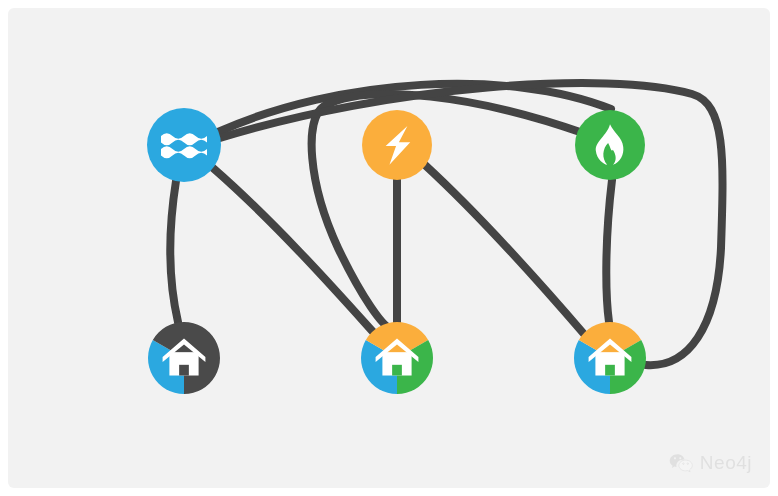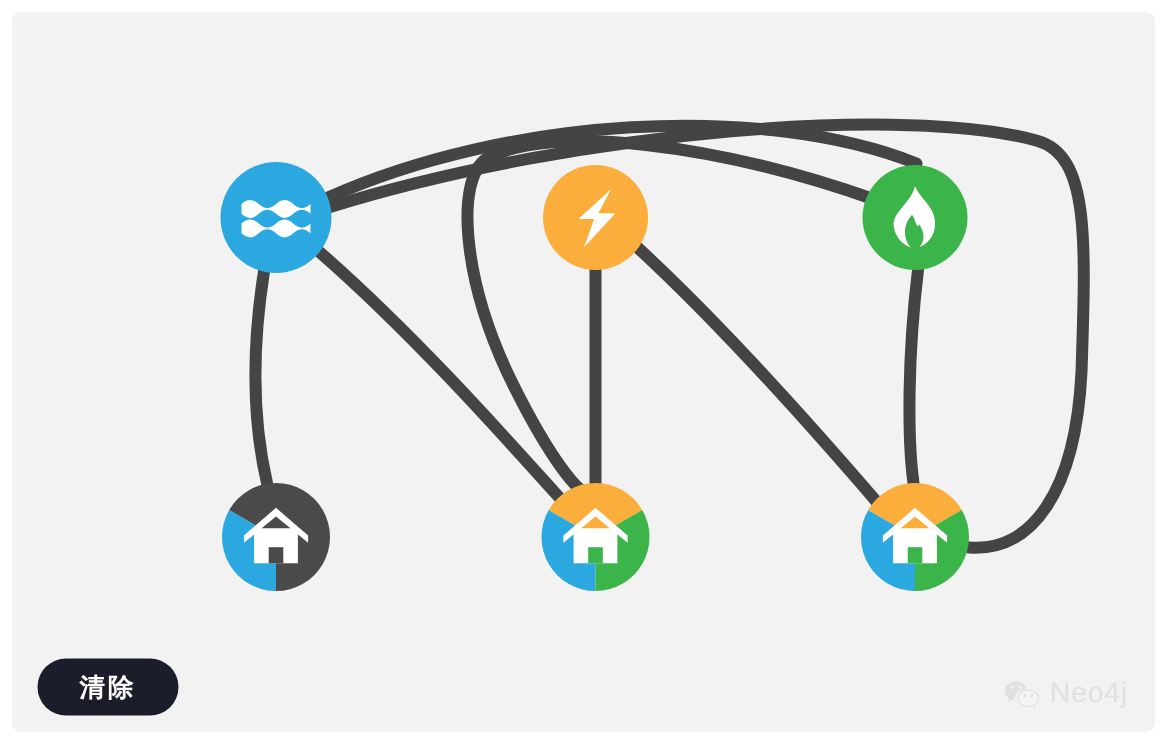--- a/index.html
+++ b/index.html
@@ -140,21 +140,20 @@
               <path d="M 580.5945945945946 349.02702702702703 L 602 330.5405405405405 L 623.4054054054054 349.02702702702703 L 623.4054054054054 353.8918918918919 L 602 336.3783783783784 L 580.5945945945946 353.8918918918919 Z" fill="#ffffff"></path>
               <rect x="587.4054054054054" y="344.1621621621622" width="29.18918918918919" height="23.351351351351354" fill="#ffffff"></rect>
               <rect x="597.1351351351351" y="355.8378378378378" width="9.72972972972973" height="11.675675675675677" fill="none"></rect>
               <rect x="597.1351351351351" y="356.81081081081084" width="9.72972972972973" height="10.702702702702704" fill="none"></rect>
             </g>
             <rect x="597.1351351351351" y="356.81081081081084" width="9.72972972972973" height="10.702702702702704" fill="#3BB54A"></rect>
           </g>
         </g>
     </svg>
 
-    <button class="clear-button">清除</button>
 
     <div class="watermark">
       <svg class="wechat-icon" width="24" height="21" viewBox="0 0 24 21">
         <path d="M8.6 1.2C4.2 1.2 0.7 4.1 0.7 7.7c0 2 1.1 3.8 2.9 5L2.8 15l2.7-1.4c0.6 0.2 1.3 0.3 2 0.4
                  -0.1-0.4-0.2-0.9-0.2-1.3 0-3.4 3.3-6.2 7.4-6.2 0.3 0 0.5 0 0.8 0C14.9 3.5 12.1 1.2 8.6 1.2z
                  M6 6.2c-0.5 0-1-0.4-1-1s0.4-1 1-1 1 0.4 1 1S6.6 6.2 6 6.2z
                  M11.3 6.2c-0.5 0-1-0.4-1-1s0.4-1 1-1 1 0.4 1 1S11.8 6.2 11.3 6.2z" fill="#b8b8b8"></path>
         <path d="M23.3 12.5c0-3-3-5.4-6.7-5.4s-6.7 2.4-6.7 5.4 3 5.4 6.7 5.4c0.8 0 1.5-0.1 2.2-0.3l2.3 1.2
                  -0.6-1.9C22 15.8 23.3 14.3 23.3 12.5z
                  M14.4 11.5c-0.4 0-0.8-0.4-0.8-0.8s0.4-0.8 0.8-0.8 0.8 0.4 0.8 0.8S14.8 11.5 14.4 11.5z

